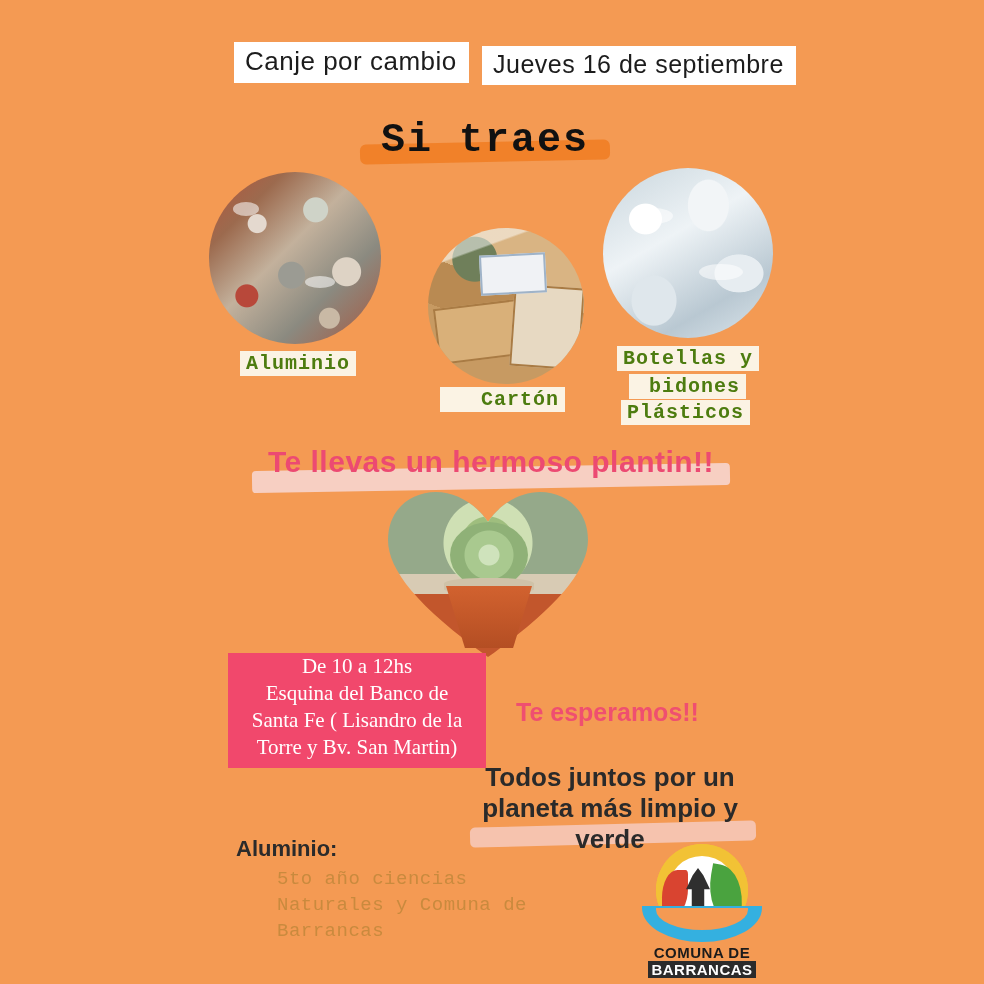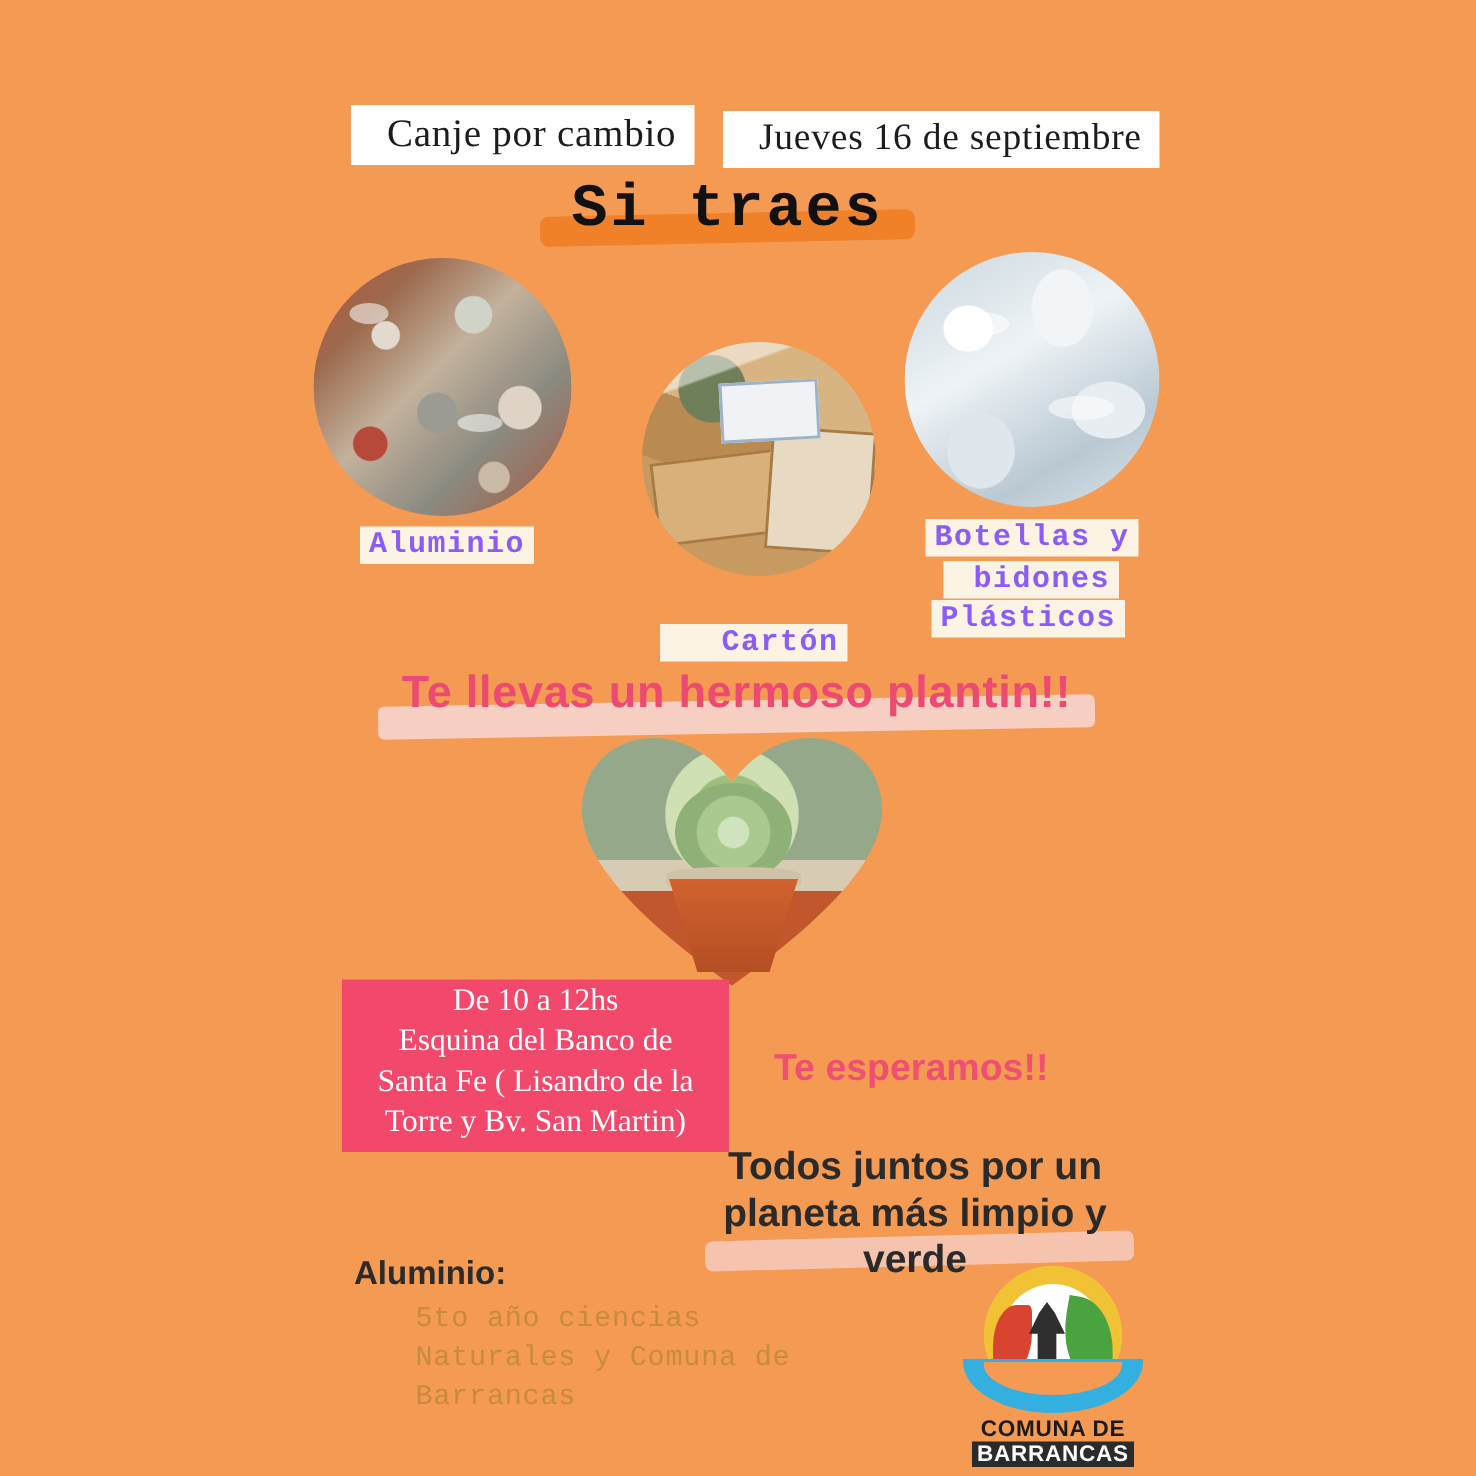--- a/index.html
+++ b/index.html
@@ -17,26 +17,25 @@
   .poster {
     position: relative;
     width: 984px;
     height: 984px;
   }
 
   
   .chip {
     position: absolute;
     background: #ffffff;
-    font-family: Liberation Serif, serif;
+    font-family: Liberation Sans, sans-serif;
     color: #1c1c1c;
     letter-spacing: 0.5px;
-    padding: 4px 12px 6px 24px;
+    padding: 4px 12px 6px 11px;
     white-space: nowrap;
-    margin-top: 28px;
   }
   #chip-title {
     left: 234px;
     top: 42px;
     font-size: 26px;
   }
   #chip-date {
     left: 482px;
     top: 46px;
     font-size: 25px;
@@ -128,30 +127,30 @@
   .photo .glint {
     position: absolute;
     background: rgba(255,255,255,.55);
     border-radius: 50%;
   }
 
   
   .caption {
     position: absolute;
     background: #fbf3e4;
-    color: #8b5cf6;
+    color: #4d7c0f;
     font-family: "Liberation Mono", monospace;
     font-weight: bold;
     font-size: 20px;
     letter-spacing: 1px;
     padding: 1px 6px;
     white-space: nowrap;
   }
   #cap-aluminio { left: 240px; top: 351px; }
-  #cap-carton   { left: 440px; top: 416px; padding-left: 41px; }
+  #cap-carton   { left: 440px; top: 387px; padding-left: 41px; }
   #cap-bot1     { left: 617px; top: 346px; }
   #cap-bot2     { left: 629px; top: 374px; padding-left: 20px; }
   #cap-bot3     { left: 621px; top: 400px; }
 
   
   #plantin-wrap {
     position: absolute;
     left: 246px;
     top: 443px;
     width: 490px;

